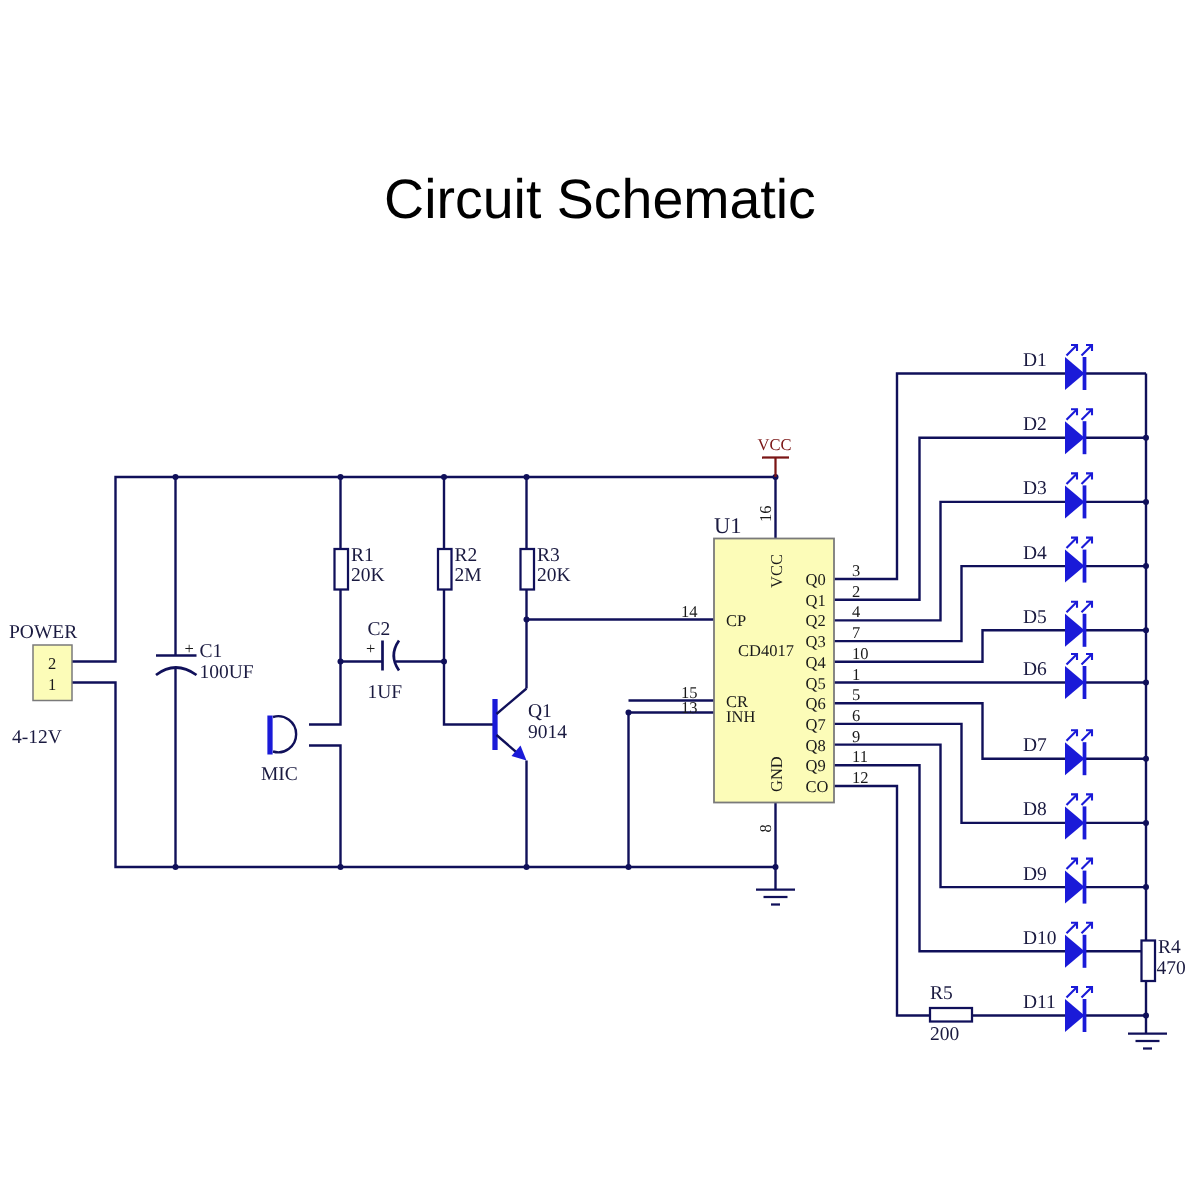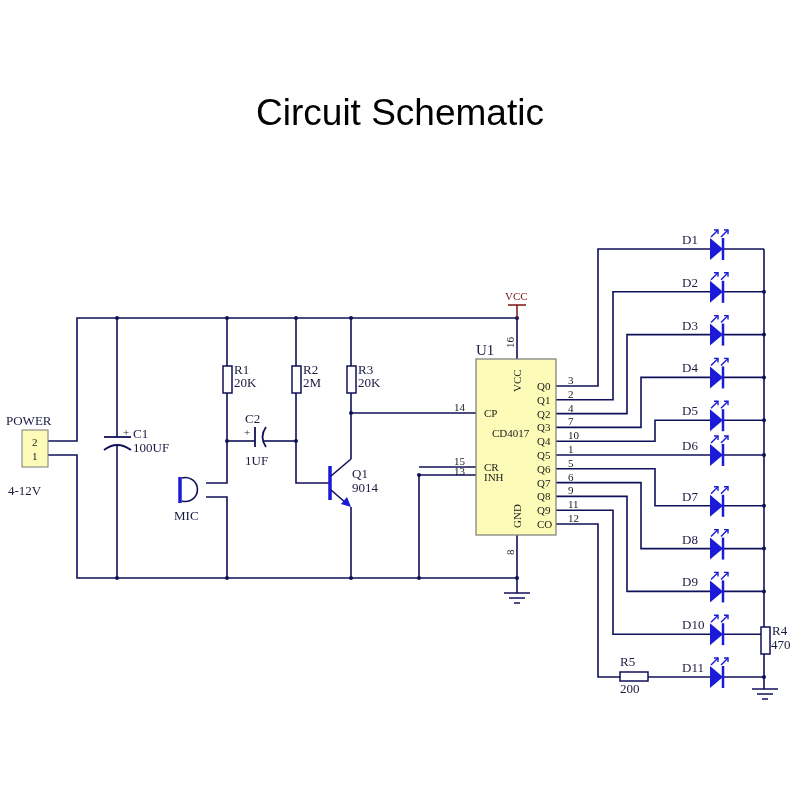--- a/index.html
+++ b/index.html
@@ -1,18 +1,18 @@
 <!DOCTYPE html>
 <html><head>
 <meta charset="utf-8">
 <style>
   html, body { margin:0; padding:0; background:#ffffff; }
   body { width:800px; height:800px; position:relative; overflow:hidden; }
   #title {
-    position:absolute; left:0; top:92px; width:800px; text-align:center;
+    position:absolute; left:0; top:112px; width:800px; text-align:center;
     font-family:"Liberation Sans", sans-serif; font-size:37px; color:#000000;
   }
   svg { position:absolute; left:0; top:0; }
   .lbl { font-family:"Liberation Serif", serif; font-size:13px; fill:#1a1a40; }
   .lbl-sm { font-family:"Liberation Serif", serif; font-size:11px; fill:#1a1a1a; }
   .lbl-red { font-family:"Liberation Serif", serif; font-size:11px; fill:#7a1515; }
 </style>
 </head>
 <body>
 

